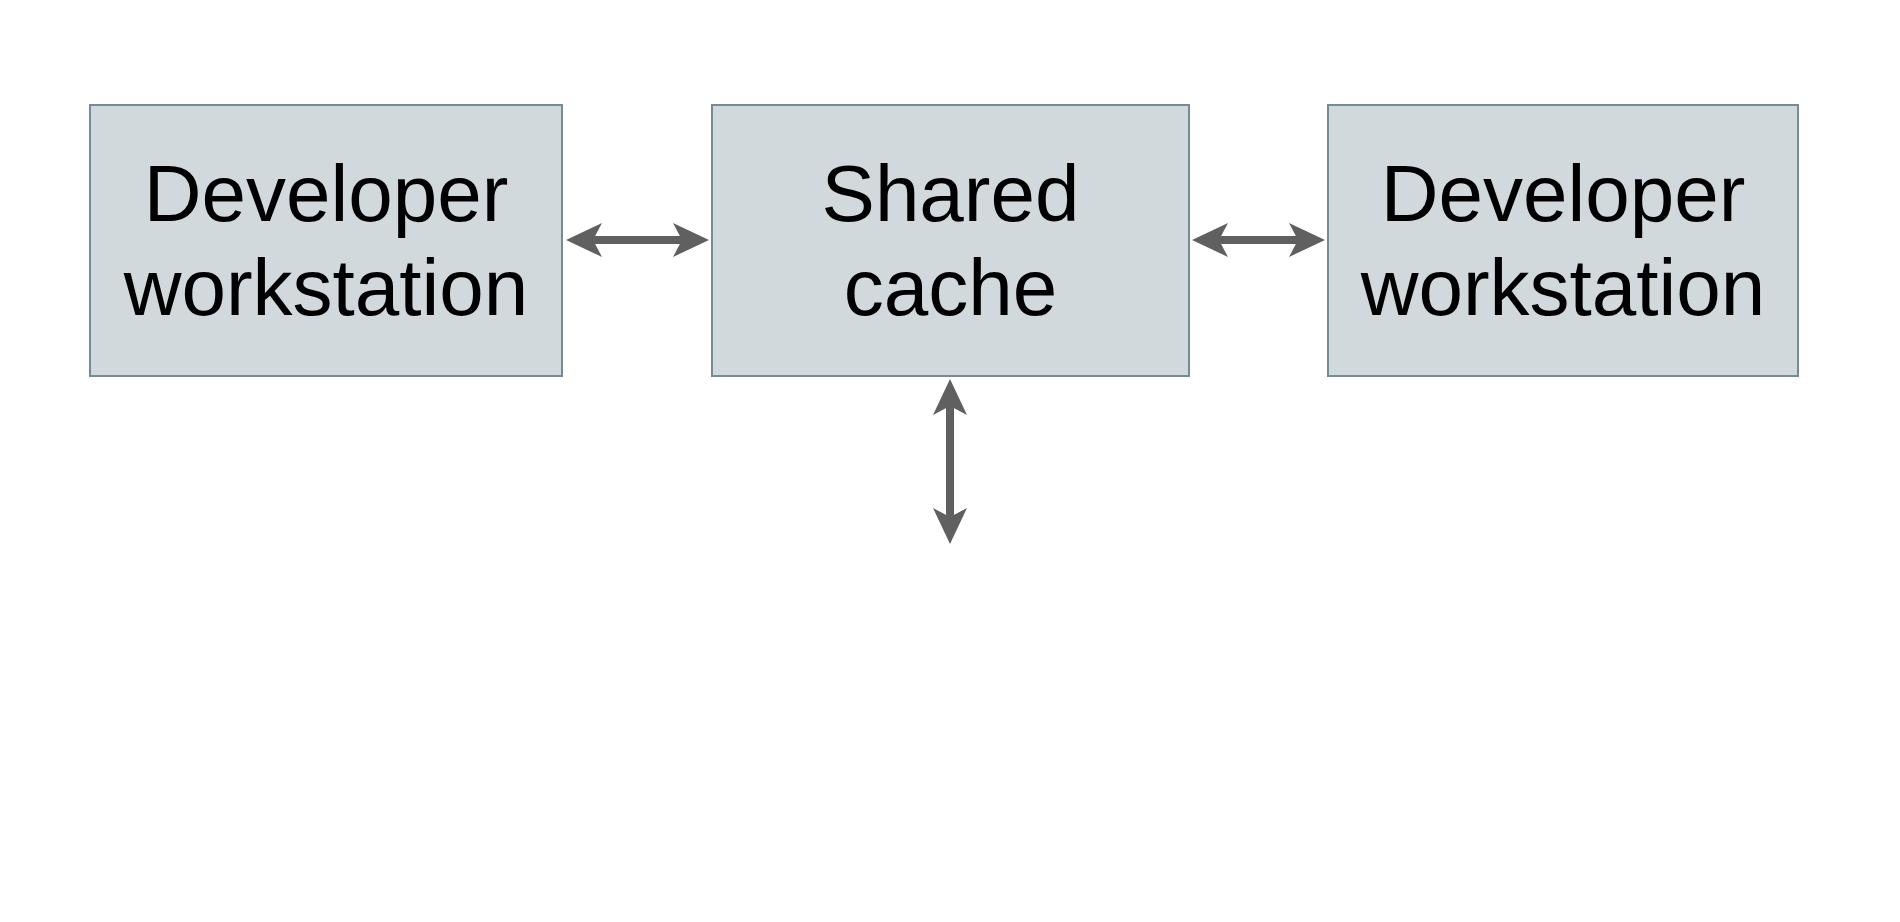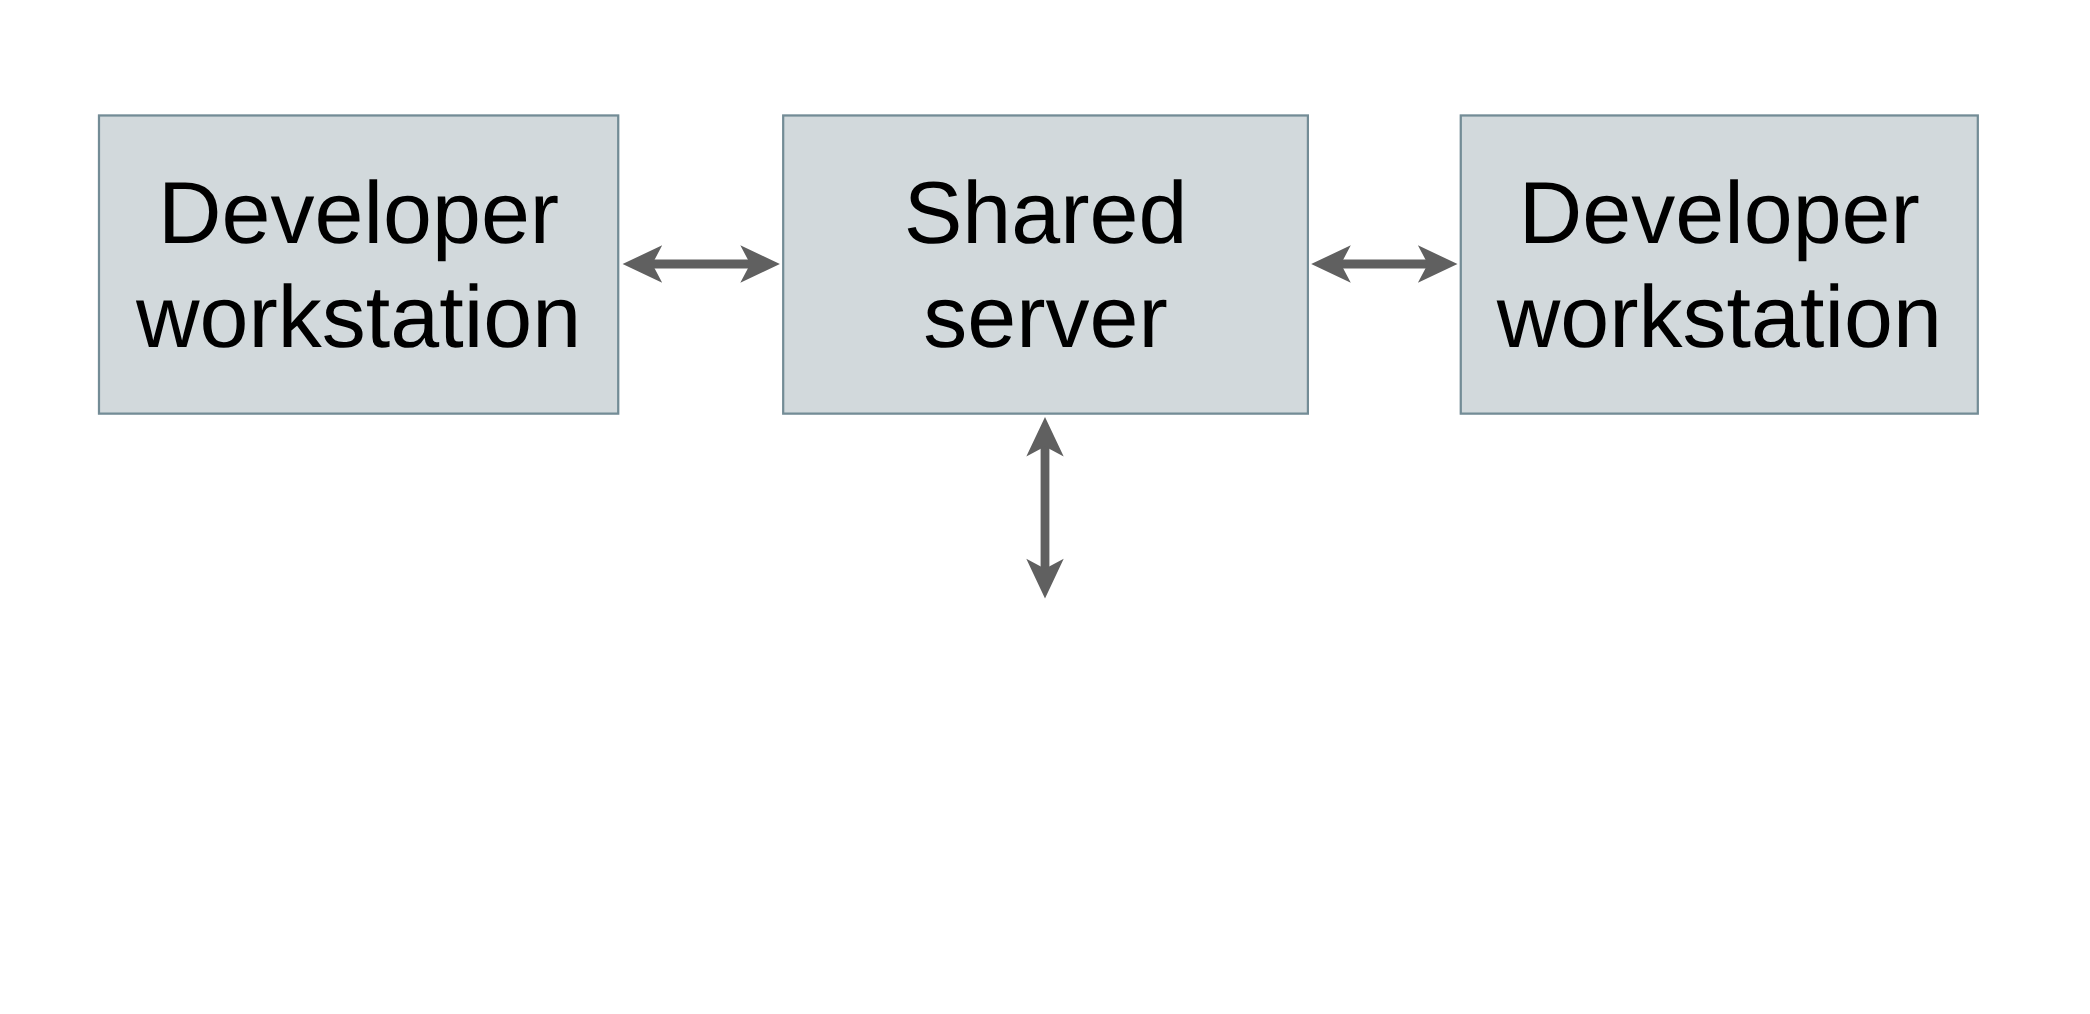--- a/index.html
+++ b/index.html
@@ -83,21 +83,21 @@
     </g>
   </svg>
 
   <div class="node" id="node-dev-left">
     <span class="node-label">Developer
 workstation</span>
   </div>
 
   <div class="node" id="node-cache">
     <span class="node-label">Shared
-server</span>
+cache</span>
   </div>
 
   <div class="node" id="node-dev-right">
     <span class="node-label">Developer
 workstation</span>
   </div>
 
 
 </div>
 

